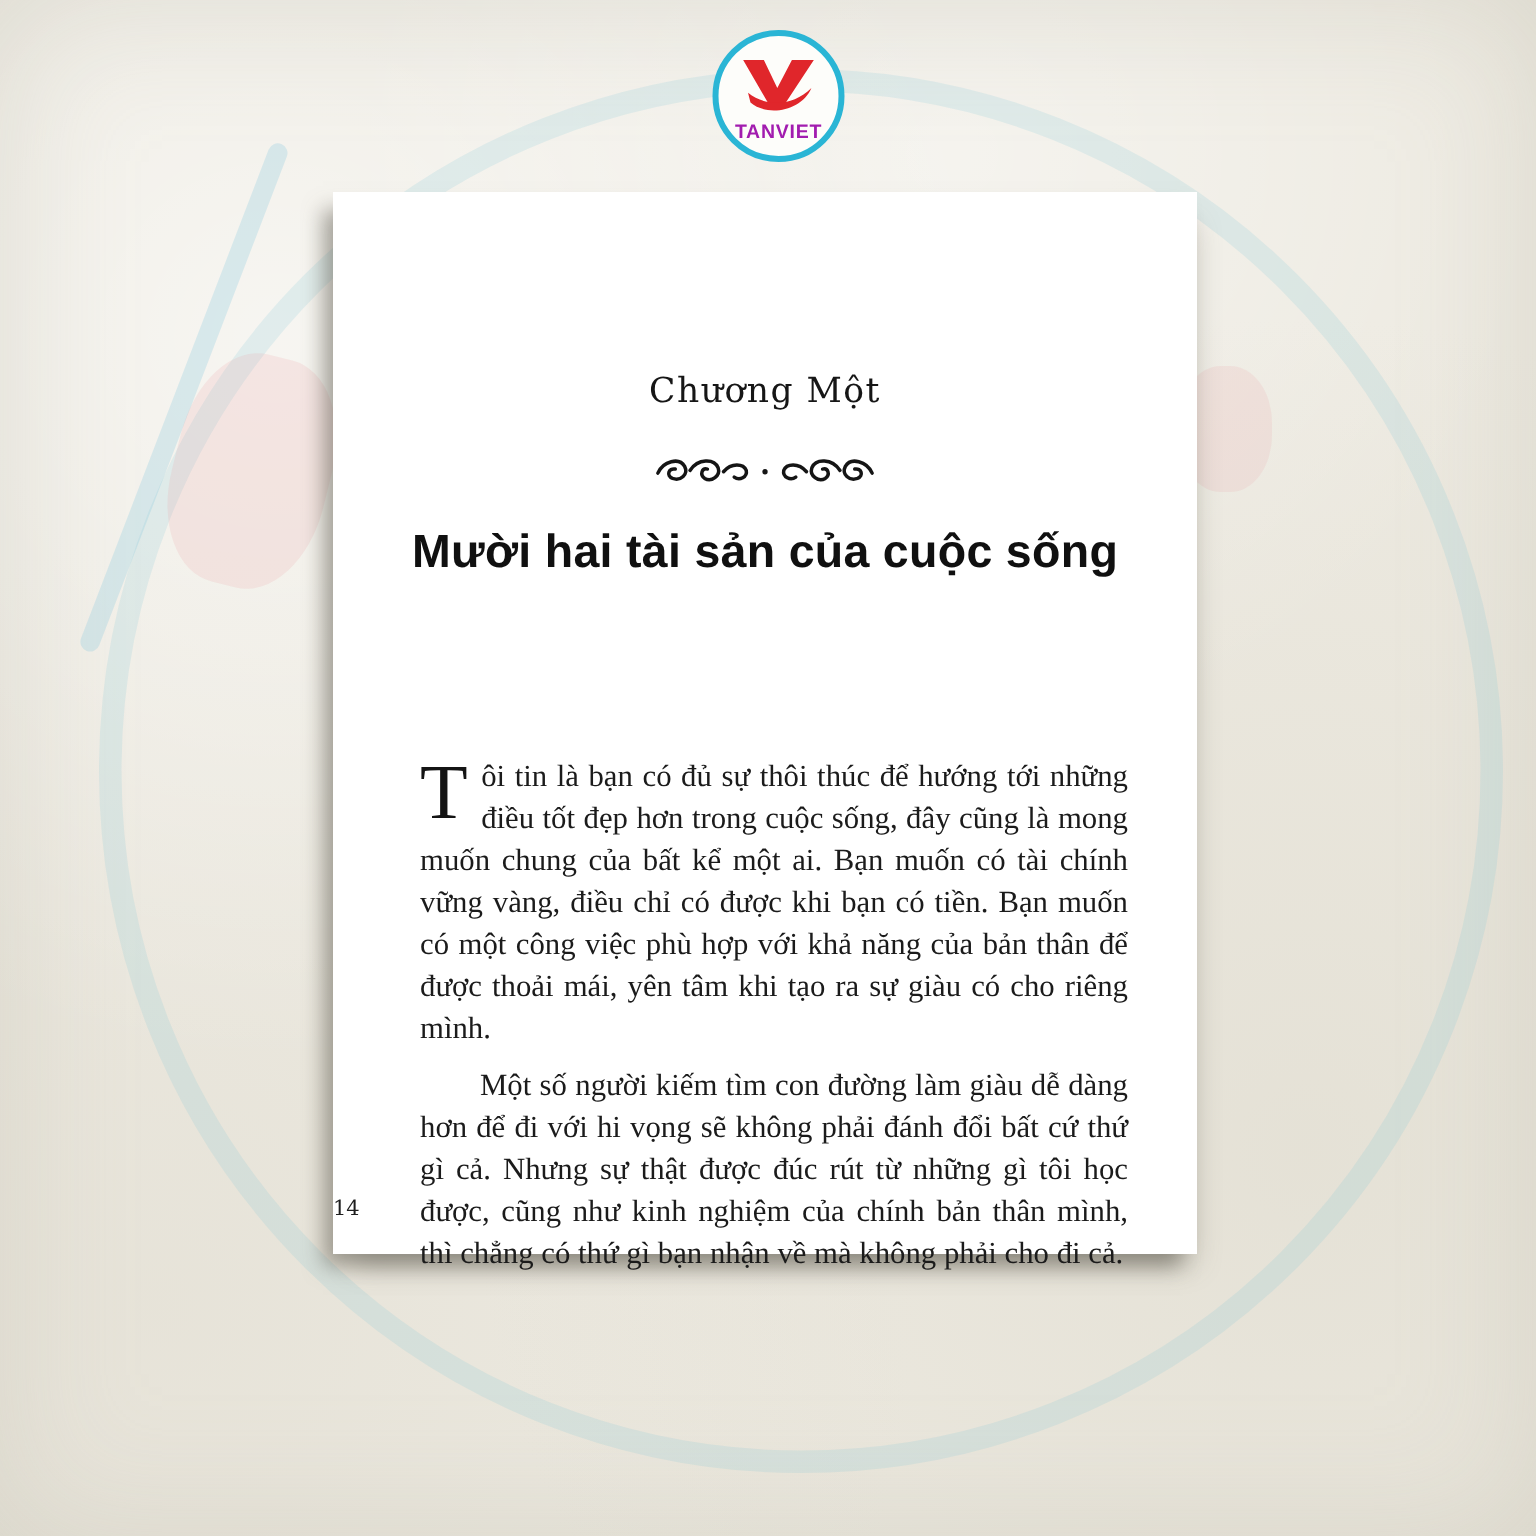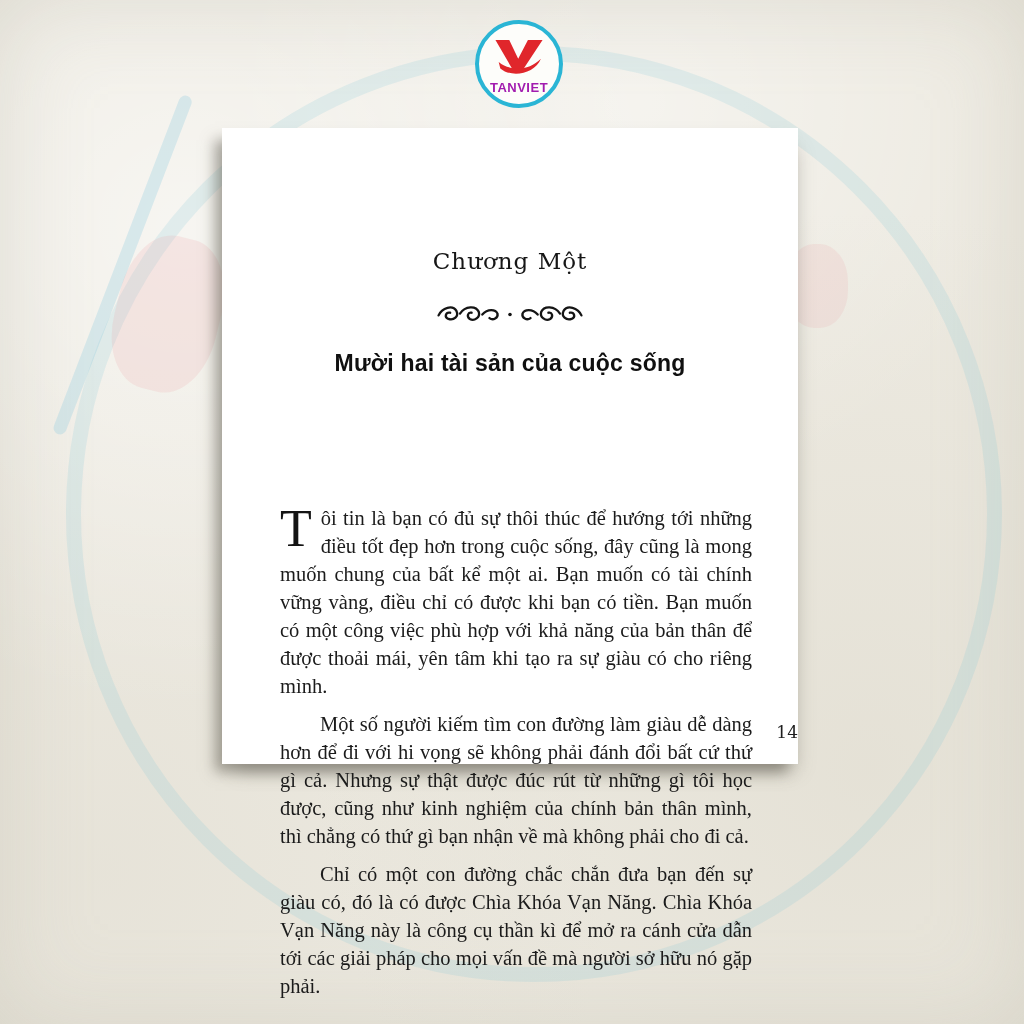--- a/index.html
+++ b/index.html
@@ -52,51 +52,51 @@
     color:#a21caf;font-family:"Liberation Sans",sans-serif;
     font-weight:bold;font-size:13px;letter-spacing:.5px;
   }
   .brand-name{
     color:#e0262b;font-family:"Liberation Sans",sans-serif;
     font-weight:bold;font-size:31px;letter-spacing:1.5px;white-space:nowrap;
   }
 
   
   .page{
-    position:absolute;left:222px;top:128px;width:576px;height:636px;
+    position:absolute;left:222px;top:128px;width:576px;height:708px;
     background:#ffffff;
     box-shadow:-9px 10px 13px -2px rgba(98,94,84,.55),
                 5px 14px 18px -8px rgba(98,94,84,.35);
   }
   .chapter-label{
     position:absolute;top:120px;left:0;width:100%;text-align:center;
     font-family:"DejaVu Serif",serif;font-size:23px;letter-spacing:1px;color:#161616;
   }
   .ornament{
     position:absolute;top:174px;left:50%;transform:translateX(-50%);
   }
   .title{
     position:absolute;top:222px;left:0;width:100%;margin:0;text-align:center;
     font-family:"Liberation Sans",sans-serif;font-weight:bold;
-    font-size:23px;color:#101010;letter-spacing:.2px;
+    font-size:31px;color:#101010;letter-spacing:.2px;
   }
   .body-text{
     position:absolute;left:58px;top:376px;width:472px;
     font-family:"Liberation Serif",serif;font-size:20.5px;line-height:28px;
     color:#1b1b1b;text-align:justify;
   }
   .para{margin:0 0 10px 0;}
   .para.indent{text-indent:40px;}
   .dropcap{
     float:left;font-family:"Liberation Serif",serif;
     font-size:52px;line-height:43px;padding:3px 9px 0 0;color:#141414;
   }
   .page-number{
-    position:absolute;bottom:22px;left:0;width:100%;text-align:right;
-    font-family:"DejaVu Serif",serif;font-size:17px;color:#1e1e1e;
+    position:absolute;bottom:22px;left:0;width:100%;text-align:left;
+    font-family:"DejaVu Serif",serif;font-size:14px;color:#1e1e1e;
   }
 </style>
 </head>
 <body>
 
 <div class="stage">
 
   <div class="wm-circle"></div>
   <div class="wm-line"></div>
   <div class="wm-blob-1"></div>
@@ -132,21 +132,18 @@
 
     <h1 class="title">Mười hai tài sản của cuộc sống</h1>
 
     <div class="body-text">
       <p class="para first">
         <span class="dropcap">T</span><span>ôi tin là bạn có đủ sự thôi thúc để hướng tới những điều tốt đẹp hơn trong cuộc sống, đây cũng là mong muốn chung của bất kể một ai. Bạn muốn có tài chính vững vàng, điều chỉ có được khi bạn có tiền. Bạn muốn có một công việc phù hợp với khả năng của bản thân để được thoải mái, yên tâm khi tạo ra sự giàu có cho riêng mình.</span>
       </p>
       <p class="para indent">
         <span>Một số người kiếm tìm con đường làm giàu dễ dàng hơn để đi với hi vọng sẽ không phải đánh đổi bất cứ thứ gì cả. Nhưng sự thật được đúc rút từ những gì tôi học được, cũng như kinh nghiệm của chính bản thân mình, thì chẳng có thứ gì bạn nhận về mà không phải cho đi cả.</span>
       </p>
-      <p class="para indent">
-        <span>Chỉ có một con đường chắc chắn đưa bạn đến sự giàu có, đó là có được Chìa Khóa Vạn Năng. Chìa Khóa Vạn Năng này là công cụ thần kì để mở ra cánh cửa dẫn tới các giải pháp cho mọi vấn đề mà người sở hữu nó gặp phải.</span>
-      </p>
     </div>
 
     <div class="page-number">14</div>
   </section>
 
 </div>
 
 </body></html>

